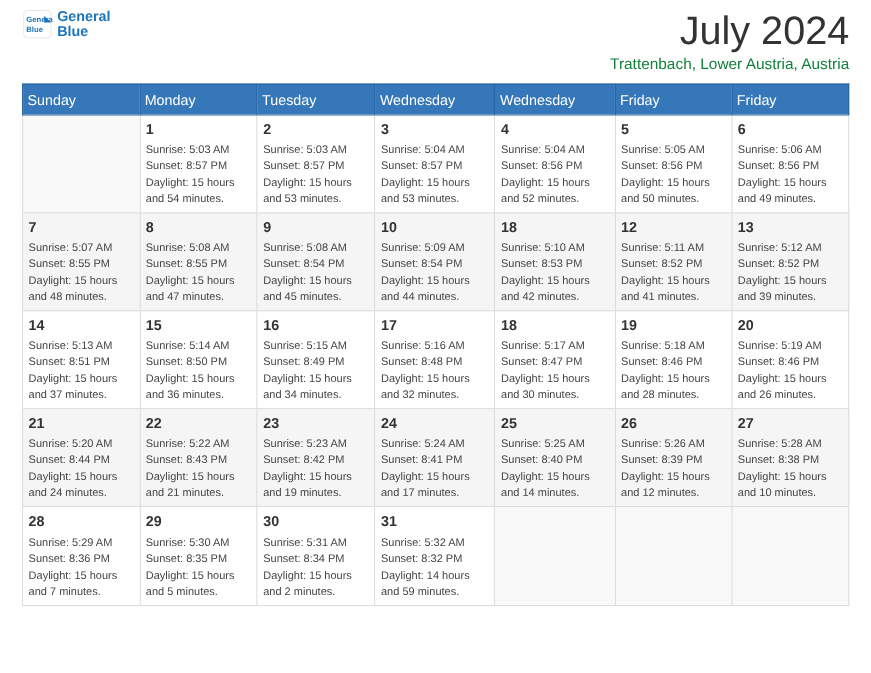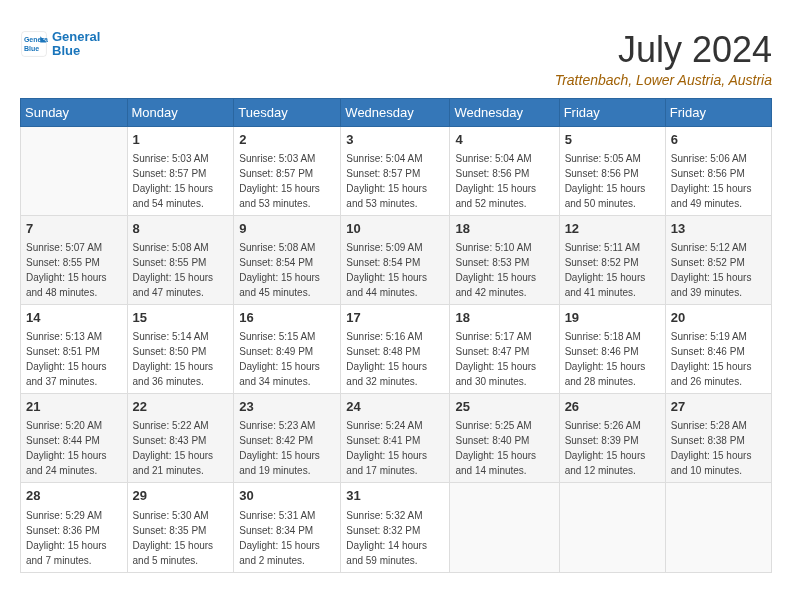--- a/index.html
+++ b/index.html
@@ -7,21 +7,21 @@
       font-family: Arial, sans-serif;
       background: #fff;
       width: 792px;
       min-height: 612px;
       padding: 0;
     }
     .page {
       width: 792px;
       min-height: 612px;
       background: #fff;
-      padding: 30px 20px 16px 20px;
+      padding: 8px 20px 16px 20px;
     }
     .header {
       display: flex;
       justify-content: space-between;
       align-items: flex-start;
       margin-bottom: 10px;
     }
     .logo {
       display: flex;
       align-items: center;
@@ -35,23 +35,22 @@
       text-align: right;
     }
     .month-title {
       font-size: 36px;
       font-weight: normal;
       color: #333;
       line-height: 1.1;
     }
     .location {
       font-size: 14px;
-      color: #a16207;
+      color: #15803d;
       margin-top: 2px;
-      font-style: italic;
     }
     .calendar {
       width: 100%;
       border-collapse: collapse;
       border: 1px solid #ccc;
     }
     .calendar th {
       background: #3577b8;
       color: #fff;
       font-size: 13px;

